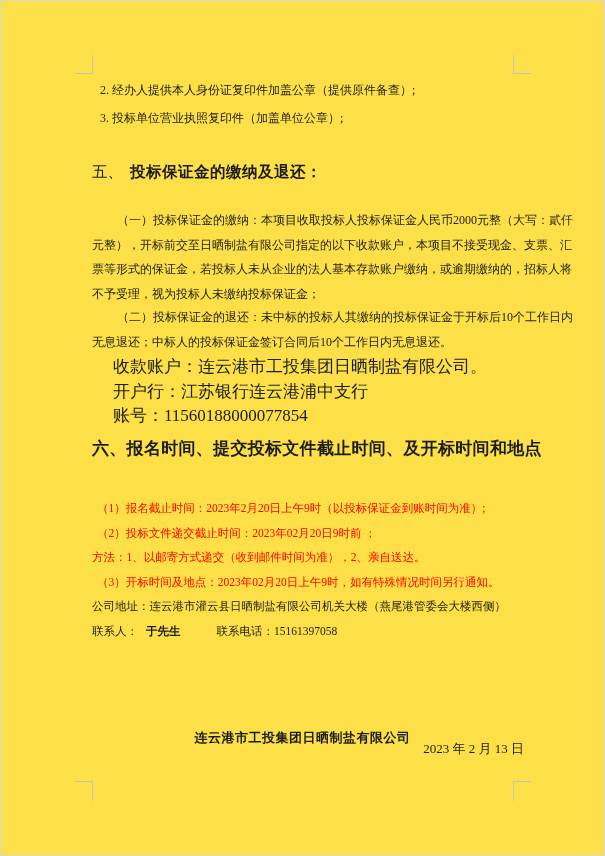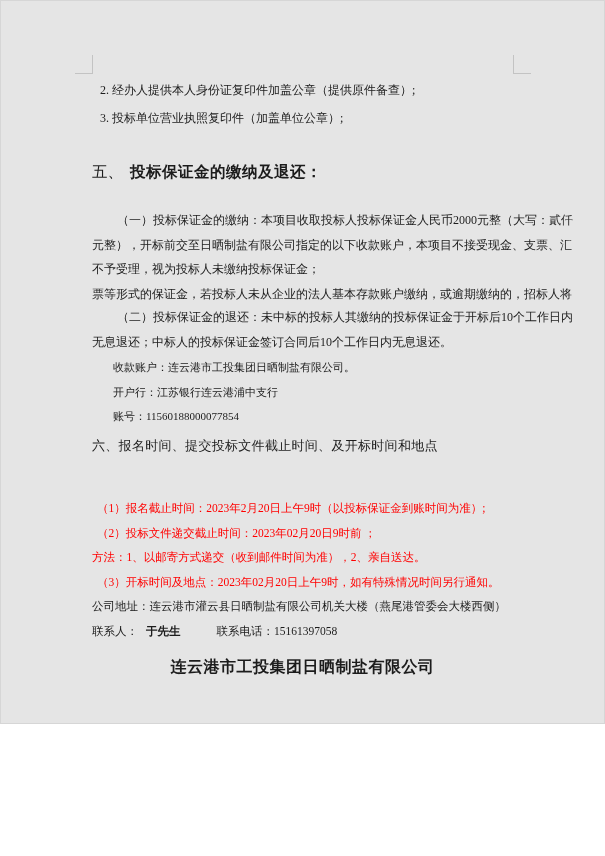--- a/index.html
+++ b/index.html
@@ -1,48 +1,48 @@
 <!DOCTYPE html>
 <html><head>
 <meta charset="utf-8">
 <style>
   html,body{margin:0;padding:0;background:#fff;}
   .page{
     position:relative;
-    width:605px;height:724px;
-    background:#e5e5e5;
+    width:605px;height:856px;
+    background:#fde047;
     box-shadow:inset 0 0 0 1px #d6d6d6;
     overflow:hidden;
     font-family:"Liberation Serif","DejaVu Serif",serif;
     color:#1c1c1c;
   }
   
   .crop{position:absolute;}
   .crop.tl{left:75px;top:55px;width:17px;height:18px;border-right:1px solid #c3c3c3;border-bottom:1px solid #c3c3c3;}
   .crop.tr{left:513px;top:55px;width:17px;height:18px;border-left:1px solid #c3c3c3;border-bottom:1px solid #c3c3c3;}
   .crop.bl{left:75px;top:781px;width:17px;height:19px;border-right:1px solid #c3c3c3;border-top:1px solid #c3c3c3;}
   .crop.br{left:513px;top:781px;width:17px;height:19px;border-left:1px solid #c3c3c3;border-top:1px solid #c3c3c3;}
 
   .abs{position:absolute;left:92px;white-space:nowrap;}
   .prelim{font-size:12px;line-height:28px;}
   .prelim .ln{padding-left:8px;}
   .h5{top:161px;font-size:15.5px;line-height:22px;}
   .h5 .num{font-family:"Liberation Serif","DejaVu Serif",serif;font-weight:normal;margin-right:7px;}
   .h5 .ttl{font-family:"Liberation Sans","DejaVu Sans",sans-serif;font-weight:bold;letter-spacing:.5px;text-align:right;}
   .para{font-size:12px;line-height:24.5px;}
   .para .ln.ind1{padding-left:25px;}
-  .acct{font-size:11px;line-height:24.5px;}
+  .acct{font-size:17px;line-height:24.5px;}
   .acct .ln{padding-left:21px;}
-  .h6{top:437px;font-size:13px;font-weight:normal;font-family:"Liberation Sans","DejaVu Sans",sans-serif;letter-spacing:.3px;}
+  .h6{top:437px;font-size:17px;font-weight:bold;font-family:"Liberation Sans","DejaVu Sans",sans-serif;letter-spacing:.3px;}
   .notice{top:496px;font-size:11.5px;line-height:24.5px;}
   .notice .ln.red{color:#FF0000;}
   .notice .ln.ind{padding-left:5px;}
   .contact .gap1{margin-left:8px;font-weight:bold;}
   .contact .gap2{margin-left:36px;}
-  .footer-co{top:657px;left:92px;width:421px;text-align:center;font-size:16px;font-weight:bold;font-family:"Liberation Sans","DejaVu Sans",sans-serif;letter-spacing:.5px;}
+  .footer-co{top:729px;left:92px;width:421px;text-align:center;font-size:13px;font-weight:bold;font-family:"Liberation Sans","DejaVu Sans",sans-serif;letter-spacing:.5px;}
   .footer-date{top:740px;left:103px;width:421px;text-align:right;font-size:13px;}
 </style>
 </head>
 <body>
 
 <div class="page">
 
   <div class="crop tl"></div>
   <div class="crop tr"></div>
   <div class="crop bl"></div>
@@ -53,22 +53,22 @@
     <div class="ln">3. 投标单位营业执照复印件（加盖单位公章）;</div>
   </div>
 
   <div class="abs h5">
     <span class="num">五、</span><span class="ttl">投标保证金的缴纳及退还：</span>
   </div>
 
   <div class="abs para" style="top:208px">
     <div class="ln ind1">（一）投标保证金的缴纳：本项目收取投标人投标保证金人民币2000元整（大写：貳仟</div>
     <div class="ln">元整），开标前交至日晒制盐有限公司指定的以下收款账户，本项目不接受现金、支票、汇</div>
+    <div class="ln">票等形式的保证金，若投标人未从企业的法人基本存款账户缴纳，或逾期缴纳的，招标人将</div>
     <div class="ln">不予受理，视为投标人未缴纳投标保证金；</div>
-    <div class="ln">票等形式的保证金，若投标人未从企业的法人基本存款账户缴纳，或逾期缴纳的，招标人将</div>
   </div>
 
   <div class="abs para" style="top:305px">
     <div class="ln ind1">（二）投标保证金的退还：未中标的投标人其缴纳的投标保证金于开标后10个工作日内</div>
     <div class="ln">无息退还；中标人的投标保证金签订合同后10个工作日内无息退还。</div>
   </div>
 
   <div class="abs acct" style="top:355px">
     <div class="ln">收款账户：连云港市工投集团日晒制盐有限公司。</div>
     <div class="ln">开户行：江苏银行连云港浦中支行</div>

